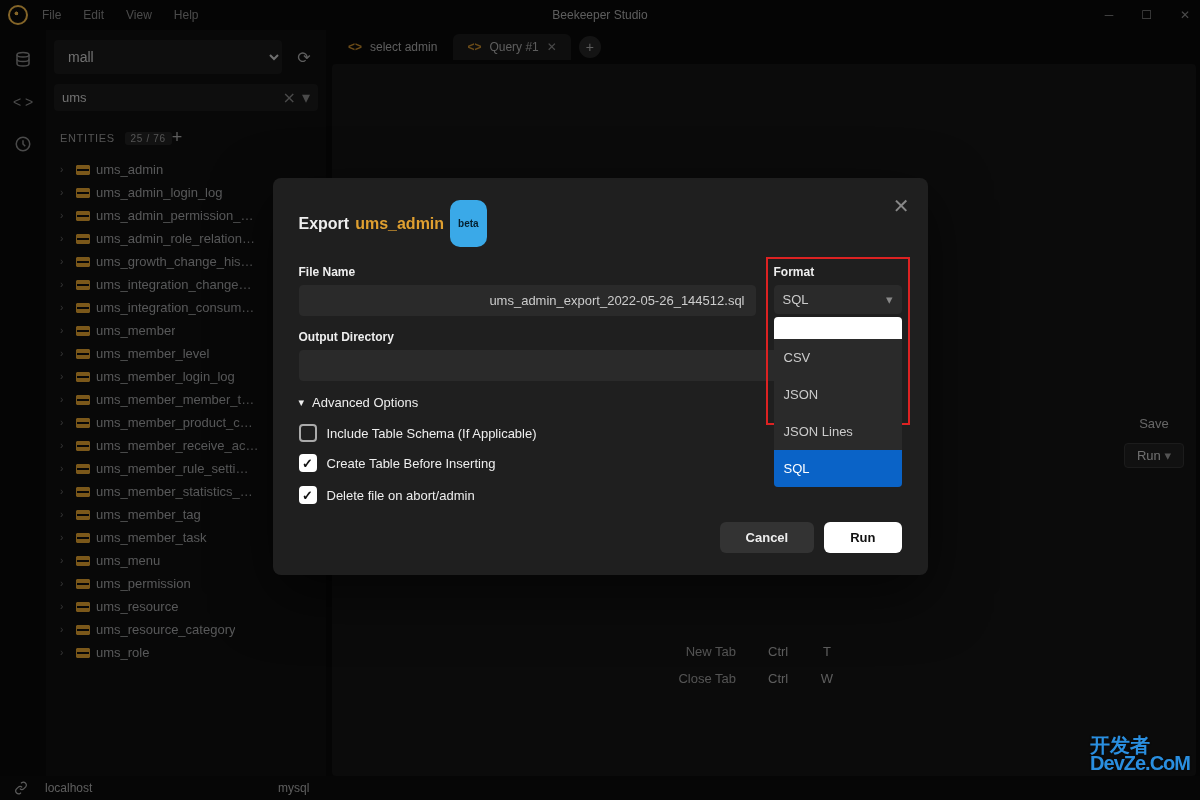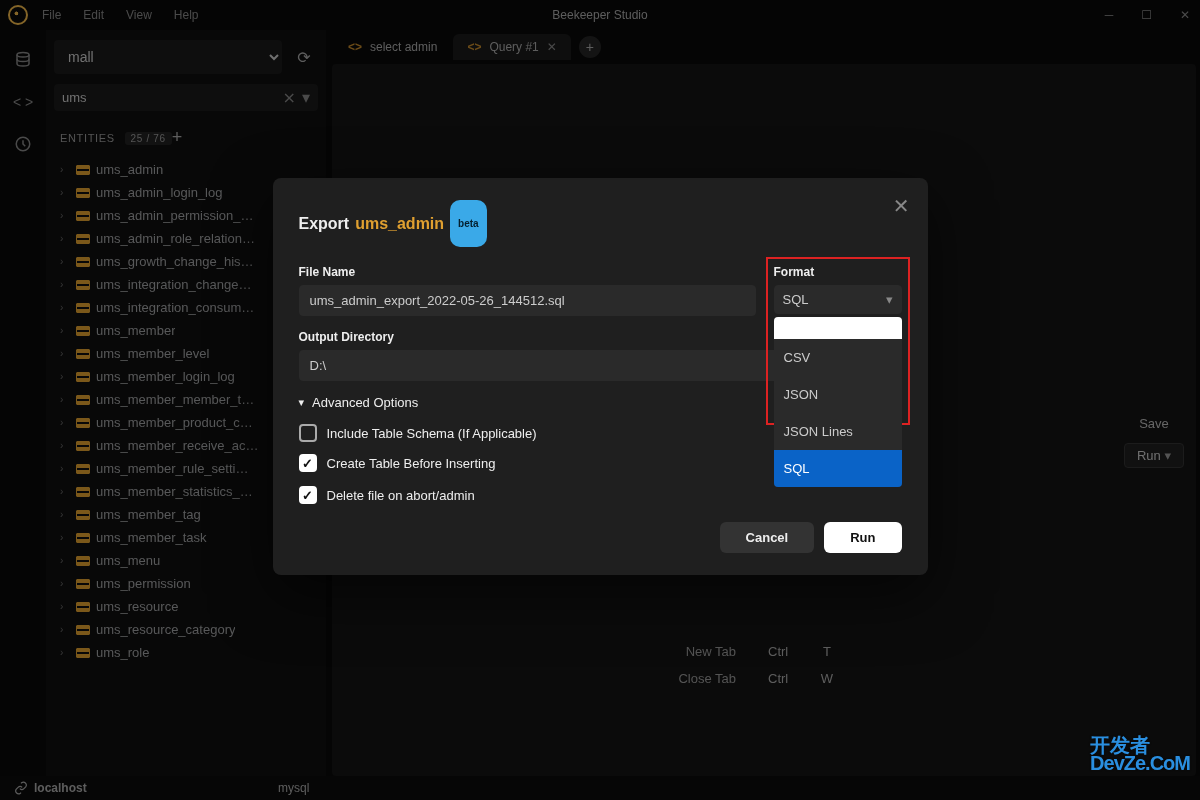--- a/index.html
+++ b/index.html
@@ -46,34 +46,34 @@
   .run-row .save { color: #bbb; cursor: pointer; }
   .run-row .runbtn { background: #1f1f1f; border: 1px solid #333; color: #ccc; padding: 4px 12px; border-radius: 4px; cursor: pointer; }
   .run-row .dd { color: #999; }
   .hints { position: absolute; top: 614px; left: 350px; font-size: 13px; color: #888; }
   .hints .row { display: flex; gap: 32px; margin-bottom: 12px; justify-content: flex-end; }
   .hints .row .label { width: 60px; text-align: right; color: #999; }
   .hints .row .kbd { width: 18px; text-align: center; color: #aaa; }
 
   
   .statusbar { position: absolute; left: 0; right: 0; bottom: 0; height: 24px; background: #0c0c0c; display: flex; align-items: center; padding: 0 14px; font-size: 12px; color: #aaa; gap: 18px; }
-  .statusbar .chain { display: flex; align-items: center; gap: 6px; font-weight: bold; }
+  .statusbar .chain { display: flex; align-items: center; gap: 17px; }
 
   
   .modal-back { position: absolute; inset: 0; background: rgba(0,0,0,0.45); display: flex; align-items: flex-start; justify-content: center; padding-top: 178px; }
   .modal { width: 655px; background: #1f1f1f; border-radius: 8px; padding: 22px 26px; box-shadow: 0 20px 60px rgba(0,0,0,0.6); position: relative; }
   .modal .close-x { position: absolute; right: 18px; top: 16px; color: #888; font-size: 20px; cursor: pointer; }
   .modal h2 { font-size: 16px; font-weight: 700; color: #eee; display: flex; align-items: center; gap: 6px; margin-bottom: 18px; }
   .modal h2 .tname { color: #e0a030; }
   .modal h2 .beta { background: #3aa9e8; color: #04202f; font-size: 10px; padding: 18px 8px; border-radius: 10px; font-weight: 700; }
   .modal .row { margin-bottom: 14px; }
   .modal .row.flex { display: flex; gap: 18px; position: relative; }
   .modal label { font-size: 12px; font-weight: 600; color: #eee; display: block; margin-bottom: 6px; }
   .modal .field { flex: 1; }
-  .modal input[type=text], .modal select { width: 100%; background: #2a2a2a; border: 1px solid #2a2a2a; color: #ccc; padding: 7px 10px; border-radius: 4px; font-size: 13px; }
+  .modal input[type=text], .modal select { width: 100%; background: #2a2a2a; border: 1px solid #2a2a2a; color: #ccc; padding: 7px 10px; border-radius: 4px; font-size: 13px; text-align: right; }
   .fmt-wrap { width: 128px; position: relative; }
   .fmt-highlight { position: absolute; top: -8px; left: -8px; right: -8px; height: 168px; border: 2px solid #d22; pointer-events: none; }
   .fmt-select { width: 100%; background: #2a2a2a; border: 1px solid #2a2a2a; color: #ccc; padding: 6px 8px; border-radius: 4px; font-size: 13px; position: relative; }
   .fmt-dd { position: absolute; left: 0; right: 0; top: 52px; background: #2a2a2a; border-radius: 4px; overflow: hidden; }
   .fmt-dd .opt { padding: 11px 10px; font-size: 13px; color: #ccc; cursor: pointer; }
   .fmt-dd .opt.blank { background: #fff; height: 18px; }
   .fmt-dd .opt.sel { background: #0a63c7; color: #fff; }
   .adv { display: flex; align-items: center; gap: 8px; font-size: 13px; cursor: pointer; color: #eee; margin-bottom: 14px; }
   .adv .chv { font-size: 11px; }
   .check-row { display: flex; align-items: center; gap: 10px; font-size: 13px; color: #eee; margin-bottom: 12px; }

